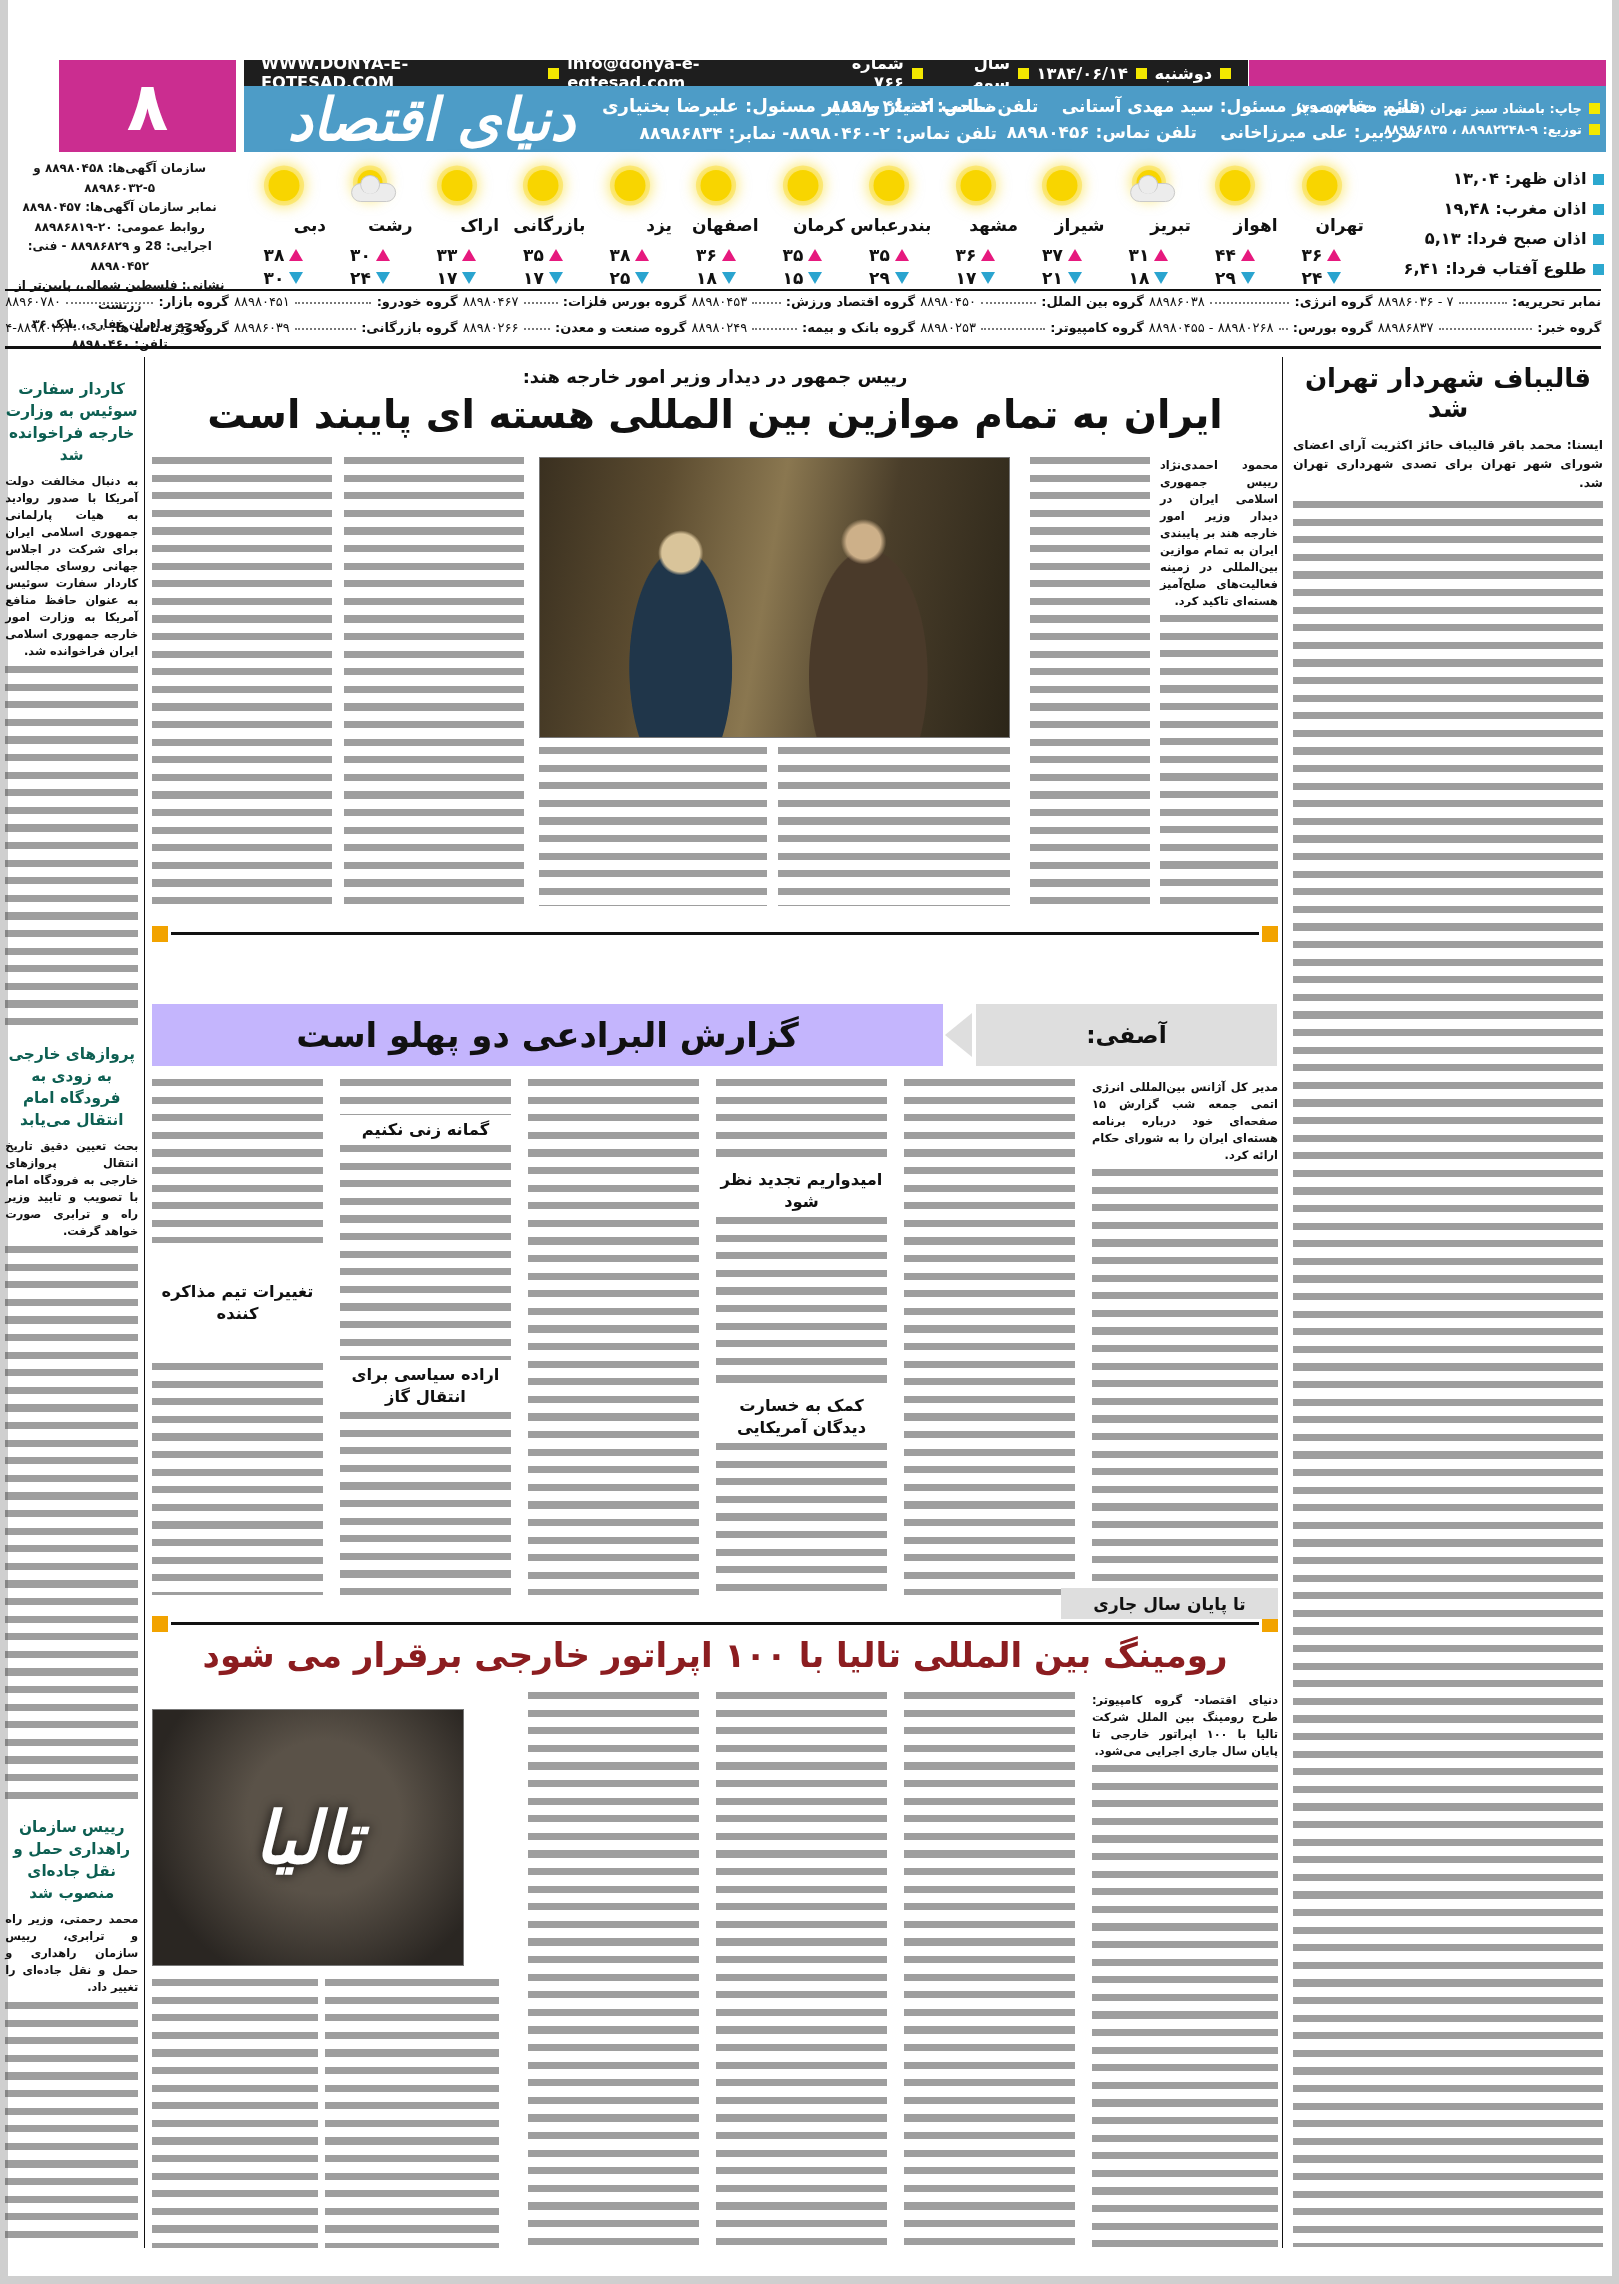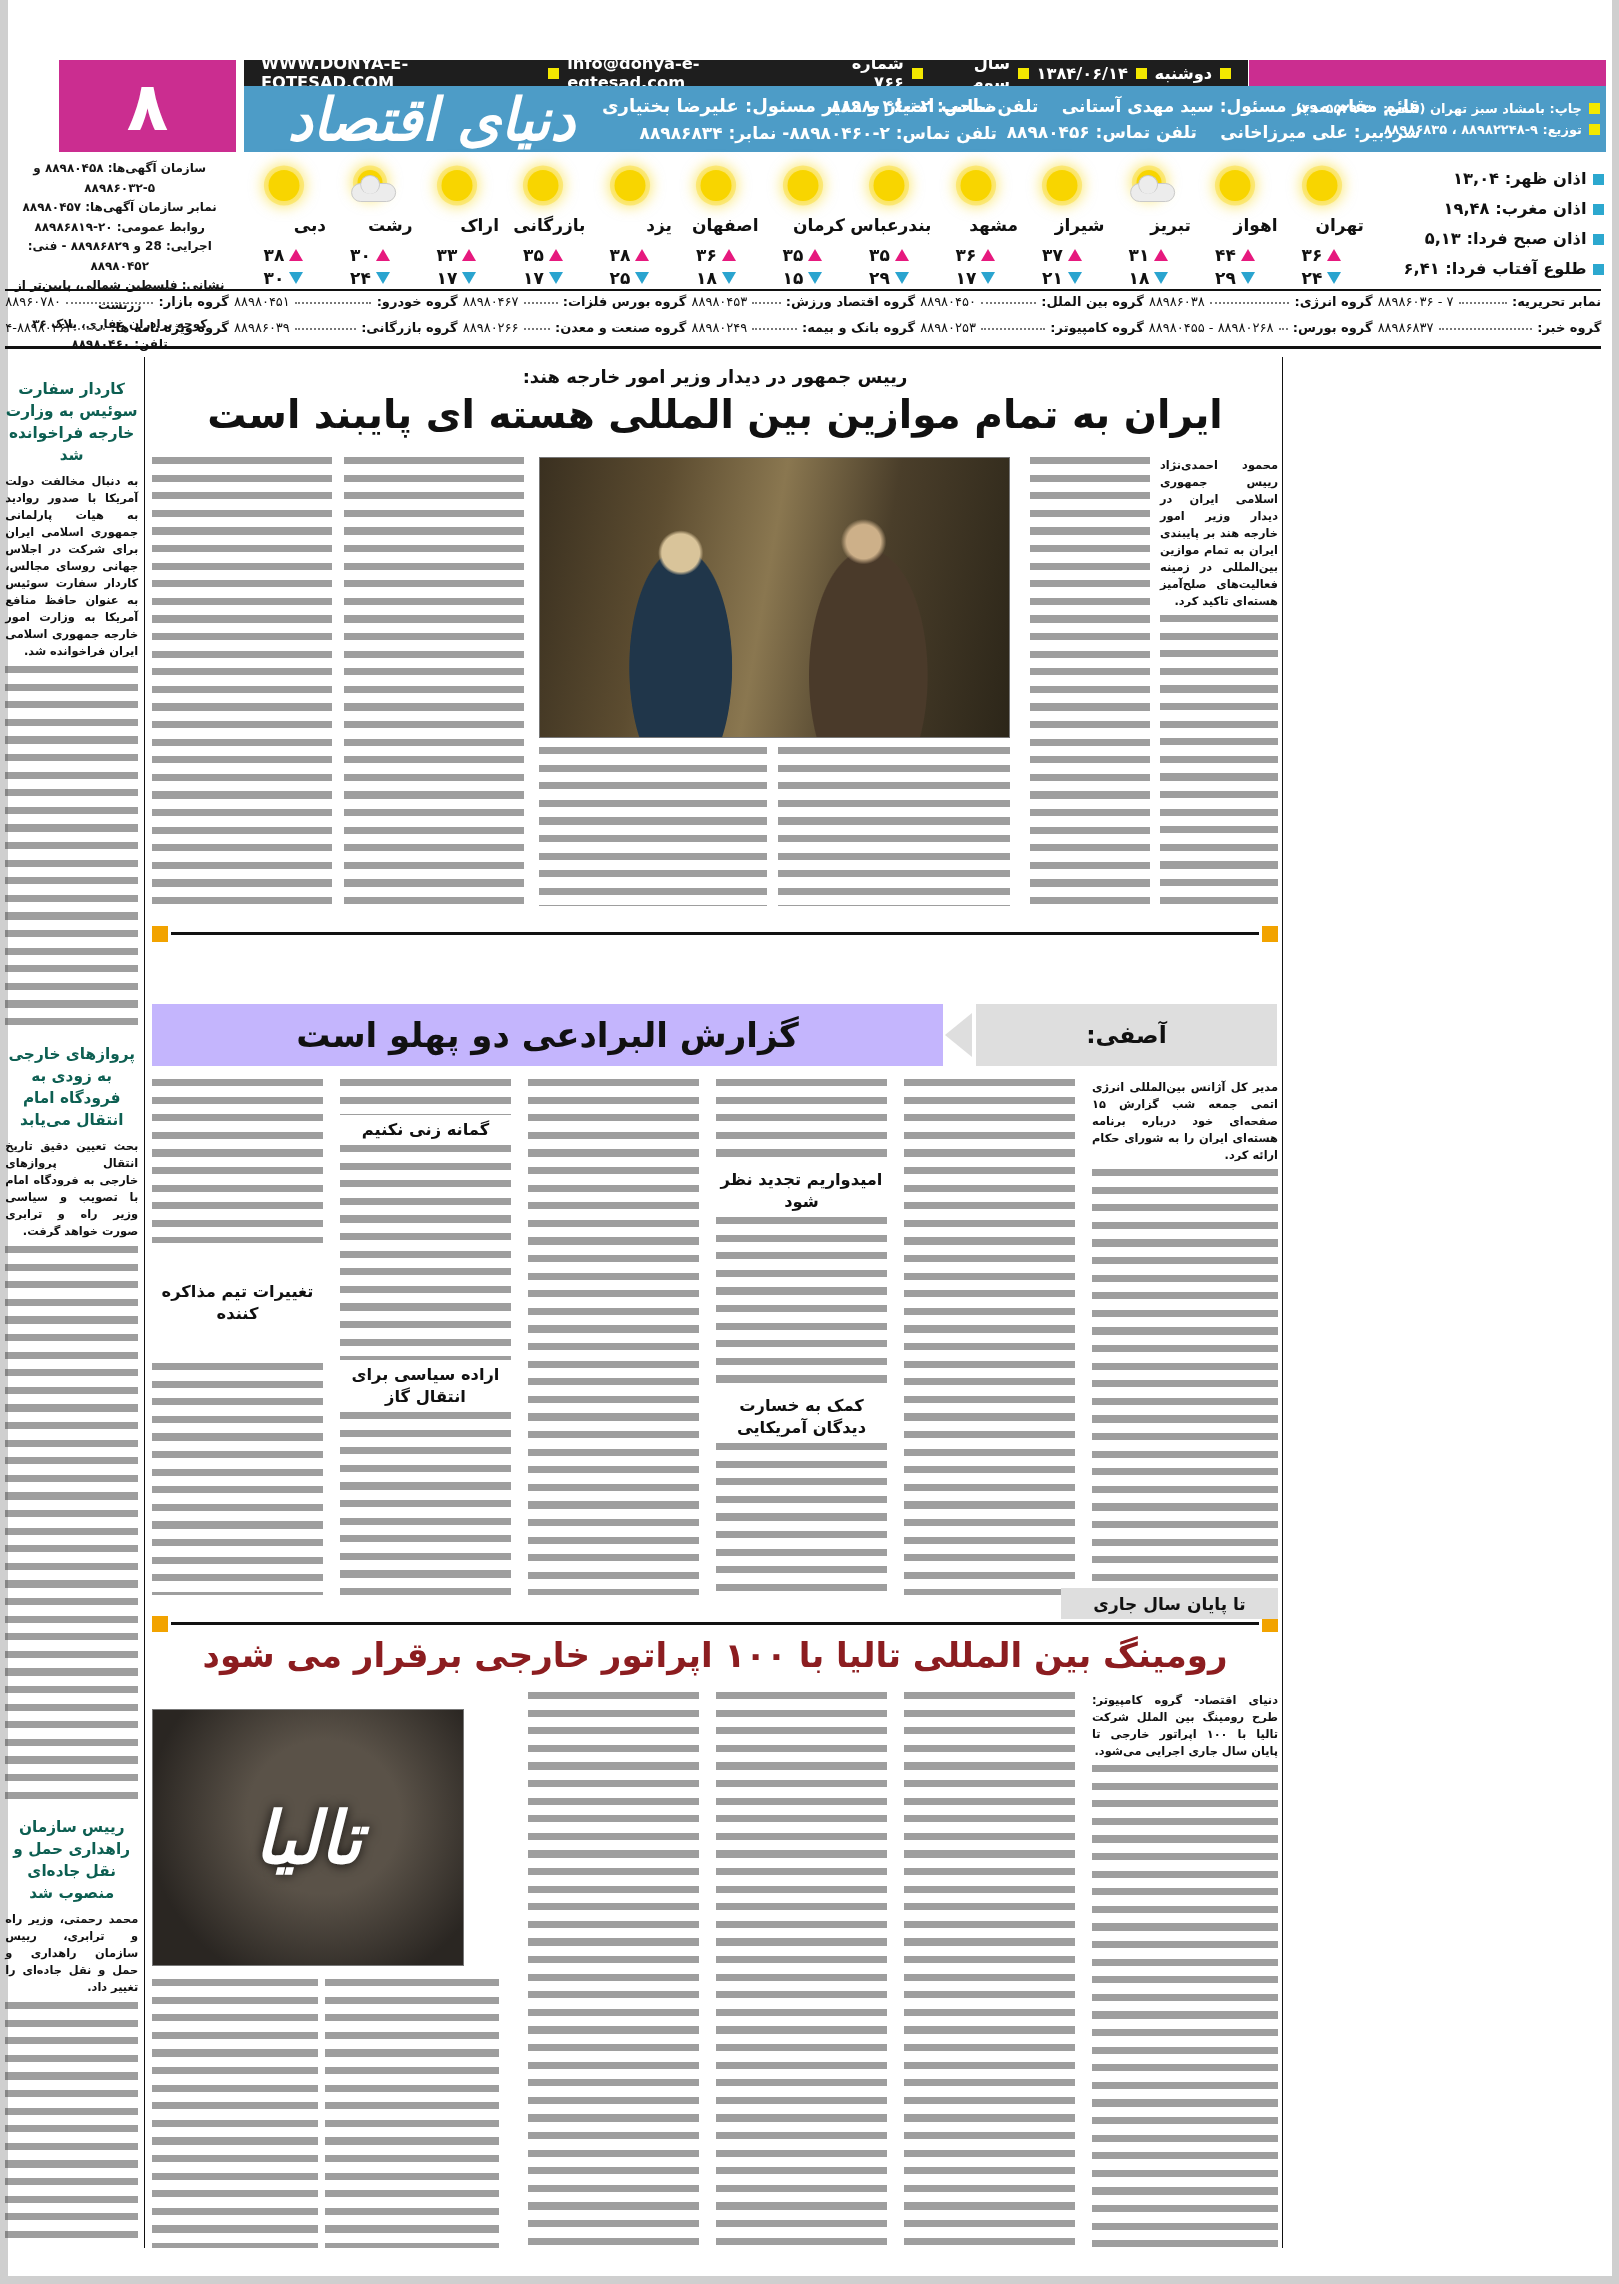--- a/index.html
+++ b/index.html
@@ -422,29 +422,34 @@
         <span class="plabel">گروه ویژه نامه ها:</span>
         <span class="dots"></span>
         <span class="pnum">۴-۸۸۹۸۰۲۶۳</span>
       </div>
   </div>
   <div class="abs hrule" style="left:5.2px;top:346px;width:1596px;height:2.6px;"></div>
 
   <div class="abs vrule" style="left:144px;top:357px;height:1891px;"></div>
   <div class="abs vrule" style="left:1282px;top:357px;height:1891px;"></div>
 
+  <div class="abs colflex" style="left:1293px;top:363px;width:310px;height:1884px;">
+    <div class="headline-mayor">قالیباف شهردار تهران شد</div>
+    <div class="lead" style="margin-top:11.7px;">ایسنا: محمد باقر قالیباف حائز اکثریت آرای اعضای شورای شهر تهران برای تصدی شهرداری تهران شد.</div>
+    <div class="greek fill" style="margin-top:9px;"></div>
+  </div>
 
   <div class="abs colflex" style="left:5.2px;top:378px;width:133px;height:657px;">
     <div class="headline-left">کاردار سفارت سوئیس به وزارت خارجه فراخوانده شد</div>
     <div class="lead small" style="margin-top:6.5px;font-weight:bold;">به دنبال مخالفت دولت آمریکا با صدور روادید به هیات پارلمانی جمهوری اسلامی ایران برای شرکت در اجلاس جهانی روسای مجالس، کاردار سفارت سوئیس به عنوان حافظ منافع آمریکا به وزارت امور خارجه جمهوری اسلامی ایران فراخوانده شد.</div>
     <div class="greek fill" style="margin-top:6.5px;"></div>
   </div>
   <div class="abs colflex" style="left:5.2px;top:1043px;width:133px;height:765px;">
     <div class="headline-left">پروازهای خارجی به زودی به فرودگاه امام انتقال می‌یابد</div>
-    <div class="lead small" style="margin-top:6.5px;font-weight:bold;">بحث تعیین دقیق تاریخ انتقال پروازهای خارجی به فرودگاه امام با تصویب و سیاسی وزیر راه و ترابری صورت خواهد گرفت.</div>
+    <div class="lead small" style="margin-top:6.5px;font-weight:bold;">بحث تعیین دقیق تاریخ انتقال پروازهای خارجی به فرودگاه امام با تصویب و تایید وزیر راه و ترابری صورت خواهد گرفت.</div>
     <div class="greek fill" style="margin-top:6.5px;"></div>
   </div>
   <div class="abs colflex" style="left:5.2px;top:1816px;width:133px;height:432px;">
     <div class="headline-left">رییس سازمان راهداری حمل و نقل جاده‌ای منصوب شد</div>
     <div class="lead small" style="margin-top:6.5px;font-weight:bold;">محمد رحمتی، وزیر راه و ترابری، رییس سازمان راهداری و حمل و نقل جاده‌ای را تغییر داد.</div>
     <div class="greek fill" style="margin-top:6.5px;"></div>
   </div>
 
   <div class="abs kicker" style="left:152px;top:366px;width:1126px;">رییس جمهور در دیدار وزیر امور خارجه هند:</div>
   <div class="abs headline1" style="left:152px;top:392px;width:1126px;">ایران به تمام موازین بین المللی هسته ای پایبند است</div>

